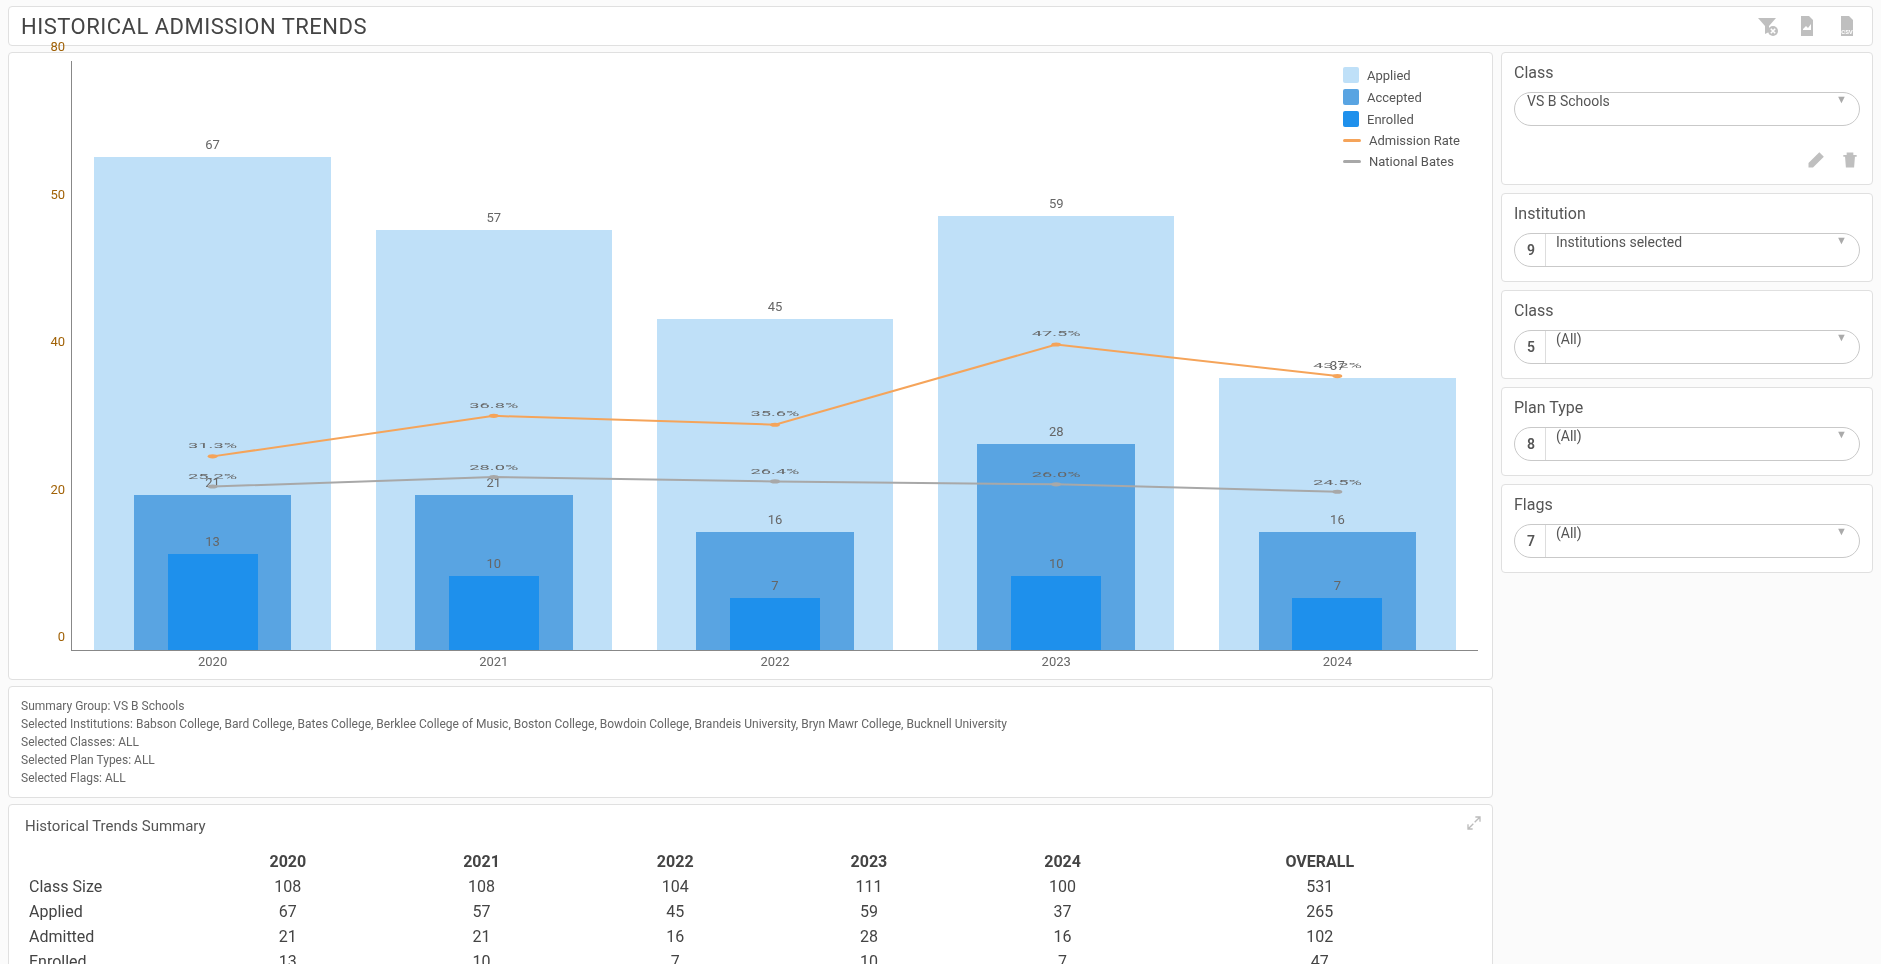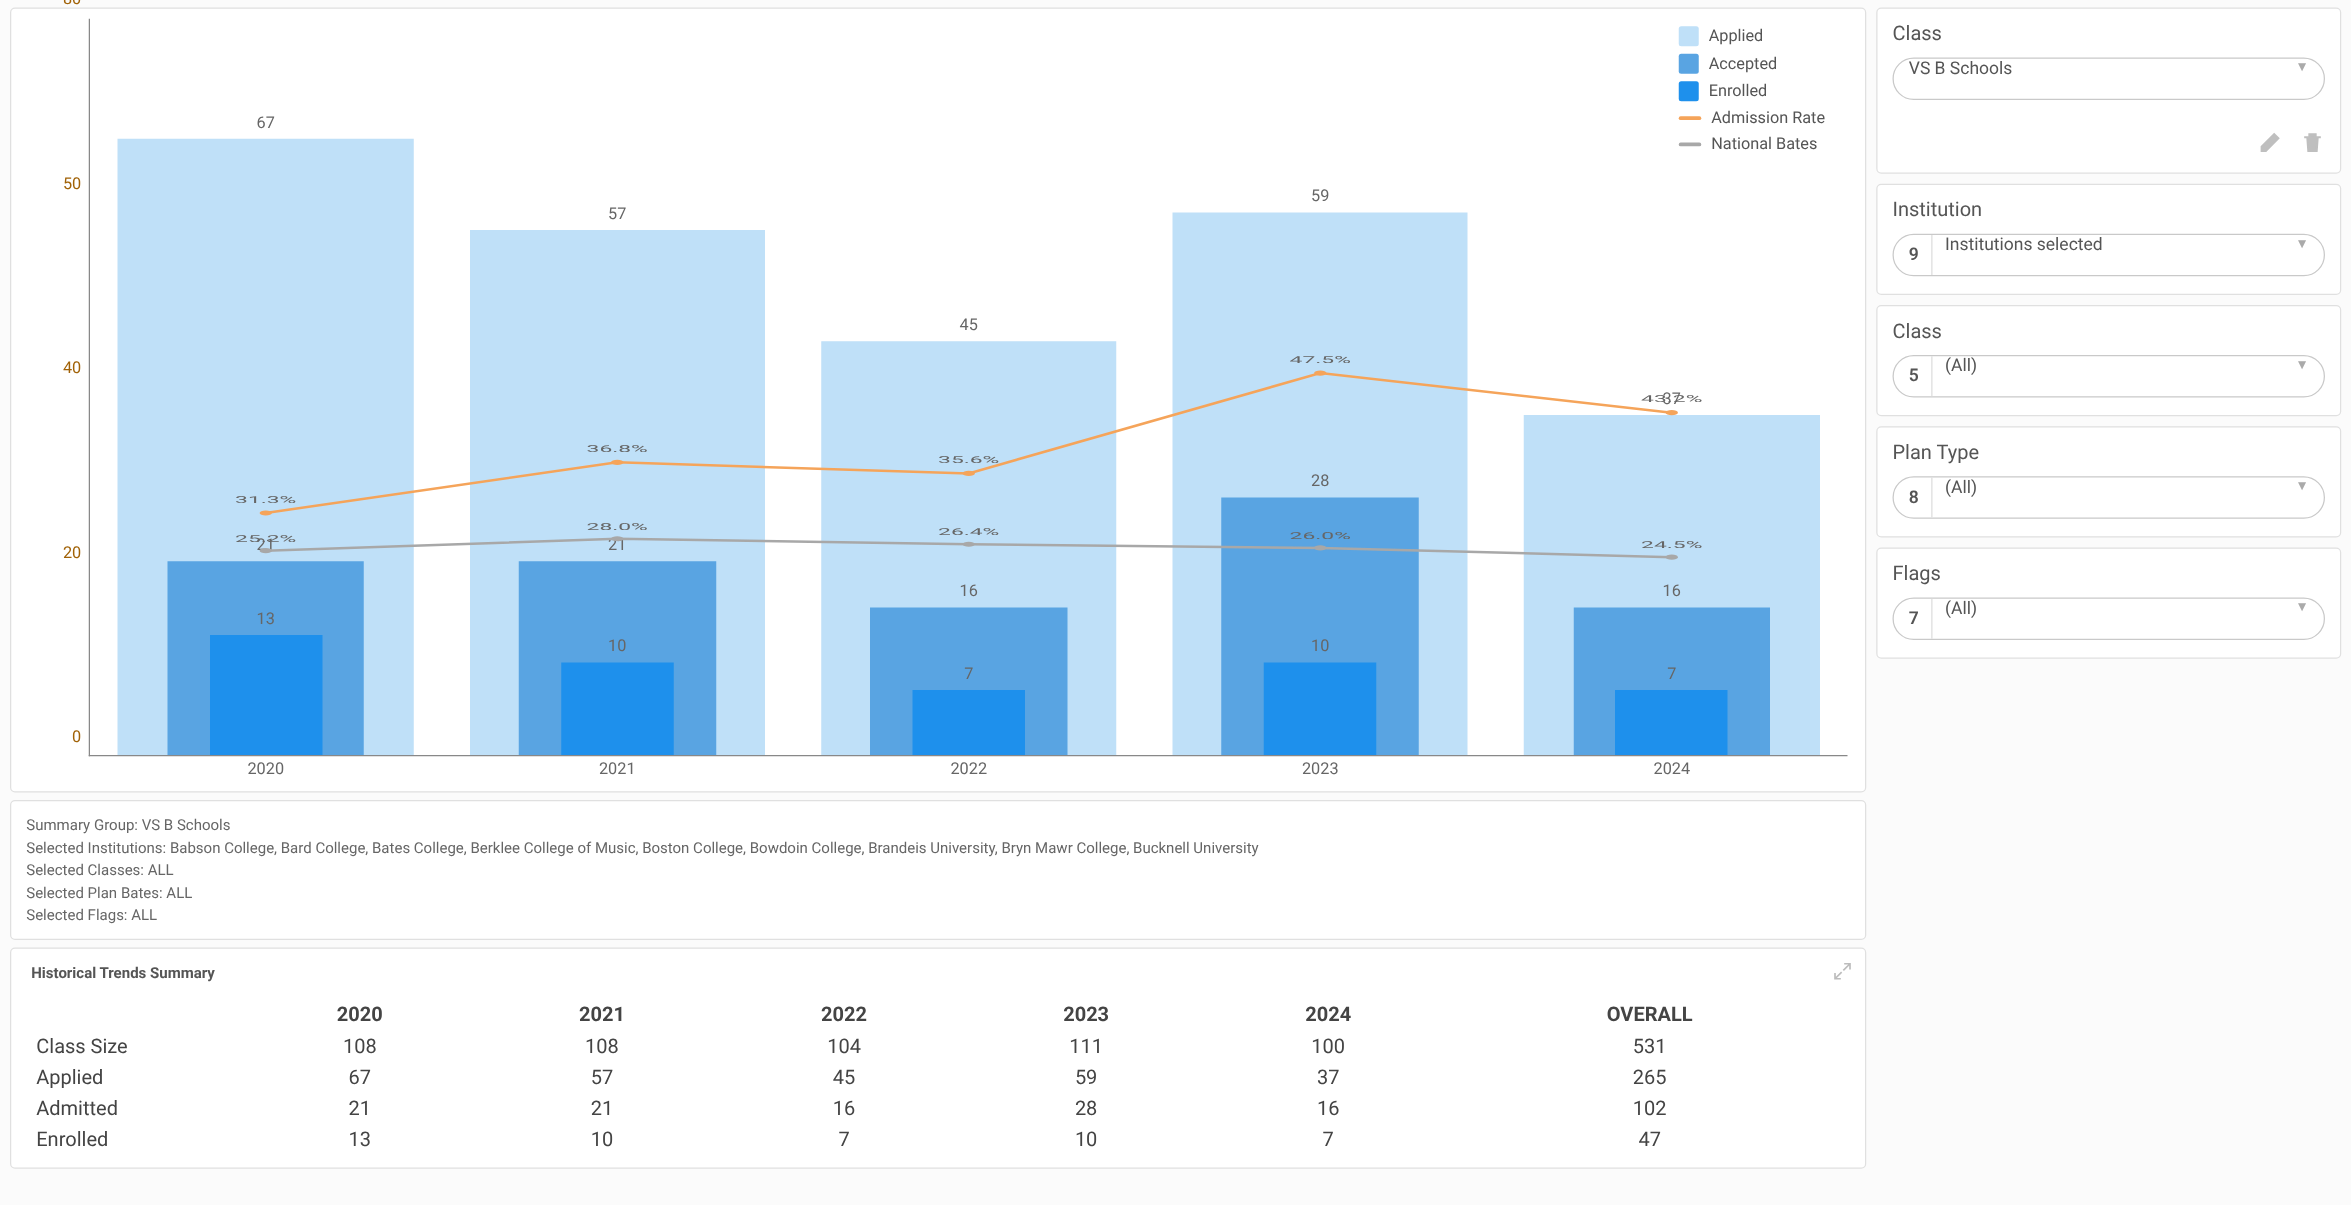--- a/index.html
+++ b/index.html
@@ -49,21 +49,21 @@
   .pct-label{font-size:13px;fill:#666;text-anchor:middle;}
   .legend{position:absolute;right:18px;top:6px;display:flex;flex-direction:column;gap:6px;font-size:13px;color:#555;}
   .legend-row{display:flex;align-items:center;gap:8px;}
   .swatch{width:16px;height:16px;border-radius:2px;}
   .swatch-line{width:18px;height:3px;border-radius:2px;}
   
   .info-line{font-size:12px;color:#666;line-height:1.5;}
   
   .summary-panel{position:relative;}
   .expand-icon{position:absolute;right:10px;top:10px;color:#bcbcbc;cursor:pointer;}
-  .summary-title{font-size:12px;color:#555;margin:2px 0 14px 4px;font-weight:700;}
+  .summary-title{font-size:15px;color:#555;margin:2px 0 14px 4px;font-weight:400;}
   .summary-table{width:100%;border-collapse:collapse;}
   .summary-table th,.summary-table td{padding:3px 6px;font-size:16px;text-align:center;color:#444;}
   .summary-table th{font-weight:700;}
   .summary-table td:first-child,.summary-table th:first-child{text-align:left;padding-left:8px;font-weight:400;width:170px;}
   
   .filter-panel{padding:8px 12px 14px 12px;}
   .filter-title{font-size:16px;color:#555;margin:2px 0 10px 0;font-weight:400;}
   .pill{
     border:1px solid #c9c9c9;border-radius:18px;height:34px;
     display:flex;padding:0 12px;font-size:14px;color:#555;
@@ -76,20 +76,44 @@
   .pill .chev{position:absolute;right:12px;color:#aaa;font-size:11px;}
   .group-actions{display:flex;gap:14px;justify-content:flex-end;margin-top:24px;color:#bcbcbc;}
   .group-actions .icon-btn{width:20px;height:20px;}
   .group-actions svg{width:20px;height:20px;}
 </style>
 </head>
 <body>
 
 <div class="app">
 
+  <div class="header-bar">
+    <div class="page-title">HISTORICAL ADMISSION TRENDS</div>
+    <div class="header-actions">
+      <span class="icon-btn">
+        <svg viewBox="0 0 24 24">
+            <path d="M3 4h18l-7 8v6l-4 2v-8L3 4z"></path>
+            <circle cx="18" cy="17" r="5" fill="#bfbfbf"></circle>
+            <path d="M15.8 14.8l4.4 4.4M20.2 14.8l-4.4 4.4" stroke="#fff" stroke-width="1.6" fill="none"></path>
+          </svg>
+      </span>
+      <span class="icon-btn">
+        <svg viewBox="0 0 24 24">
+            <path d="M6 2h8l4 4v16H6z"></path>
+            <path d="M8 15l3-3 2 2 3-4v6H8z" fill="#fff"></path>
+          </svg>
+      </span>
+      <span class="icon-btn">
+        <svg viewBox="0 0 24 24">
+            <path d="M6 2h8l4 4v16H6z"></path>
+            <text x="12" y="20" font-size="6" fill="#fff" text-anchor="middle" font-weight="700">CSV</text>
+          </svg>
+      </span>
+    </div>
+  </div>
 
   <div class="layout">
 
     <div class="main-col">
 
       <div class="panel chart-panel">
         <div class="chart-wrap">
 
           <div class="y-axis">
             <span class="y-tick" style="bottom:0%">0</span>
@@ -211,21 +235,21 @@
             </div>
           </div>
         </div>
         <div style="height:22px"></div>
       </div>
 
       <div class="panel">
         <div class="info-line">Summary Group: VS B Schools</div>
         <div class="info-line">Selected Institutions: Babson College, Bard College, Bates College, Berklee College of Music, Boston College, Bowdoin College, Brandeis University, Bryn Mawr College, Bucknell University</div>
         <div class="info-line">Selected Classes: ALL</div>
-        <div class="info-line">Selected Plan Bates: ALL</div>
+        <div class="info-line">Selected Plan Types: ALL</div>
         <div class="info-line">Selected Flags: ALL</div>
       </div>
 
       <div class="panel summary-panel">
         <span class="expand-icon">
           <svg width="16" height="16" viewBox="0 0 24 24" fill="none" stroke="currentColor" stroke-width="2">
               <path d="M14 3h7v7M10 21H3v-7M21 3l-8 8M3 21l8-8"></path>
             </svg>
         </span>
         <div class="summary-title">Historical Trends Summary</div>

